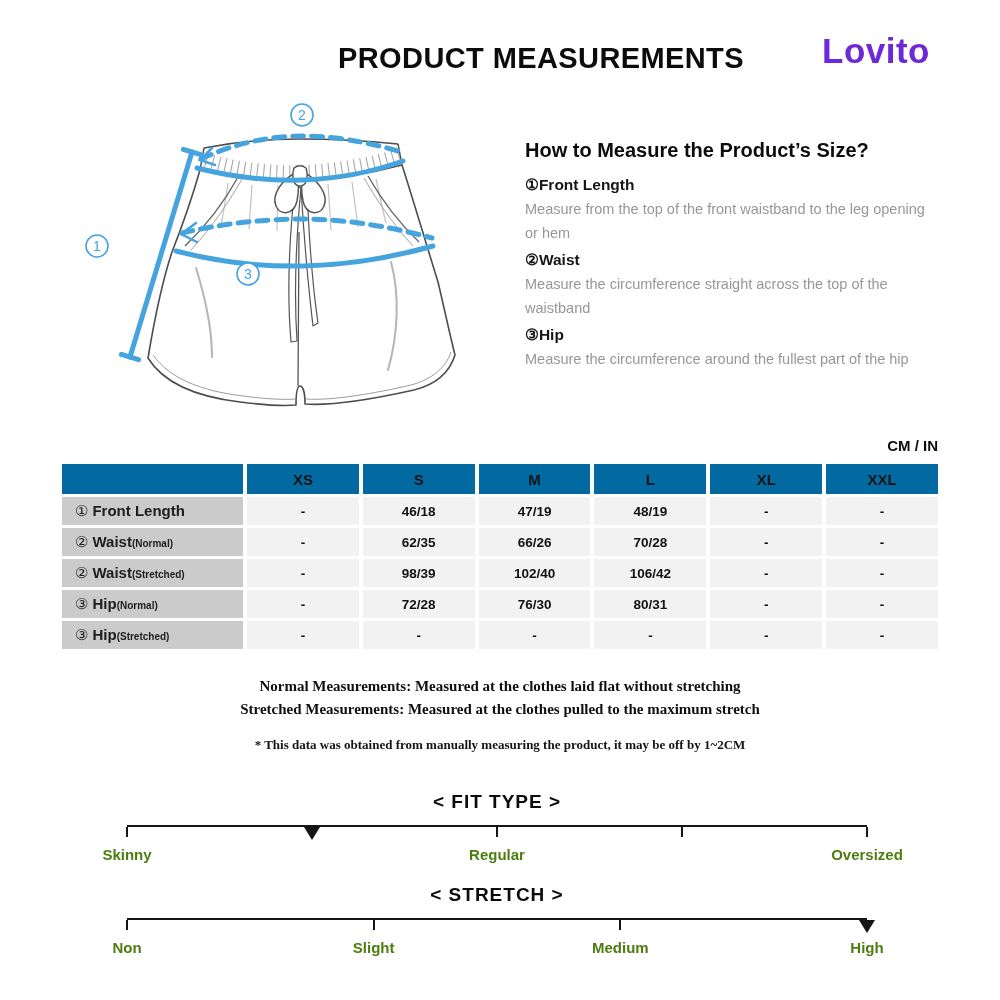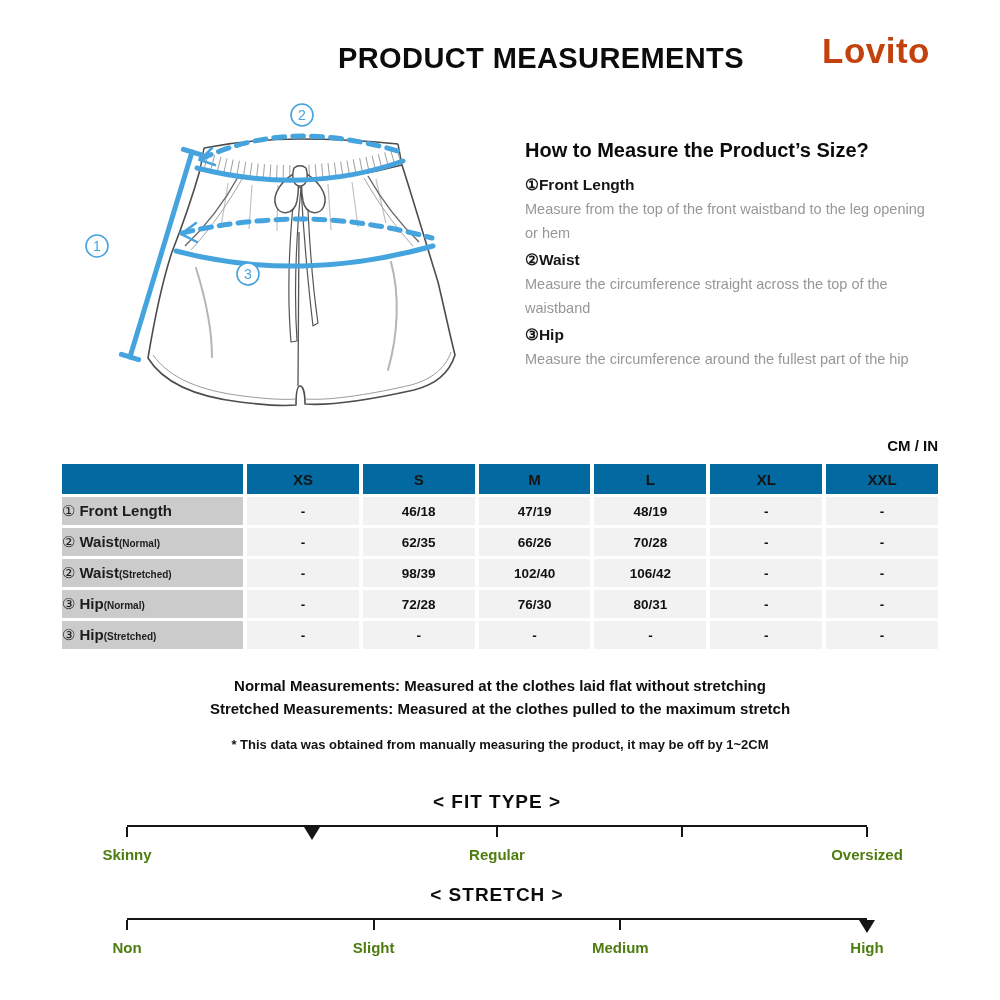--- a/index.html
+++ b/index.html
@@ -10,21 +10,21 @@
   }
   .page { position:absolute; inset:0; }
 
   
   .title {
     position:absolute; left:0; top:42px; width:1000px;
     text-align:center; font-size:29px; font-weight:800; letter-spacing:0.4px; color:#0c0c0c;margin-left:41px;
   }
   .logo {
     position:absolute; right:70px; top:31px;
-    font-size:35px; font-weight:800; letter-spacing:0.5px; color:#c2410c;
+    font-size:35px; font-weight:800; letter-spacing:0.5px; color:#6d28d9;
   }
 
   
   .diagram-svg { position:absolute; left:60px; top:95px; width:470px; height:340px; }
 
   
   .howto { position:absolute; left:525px; top:139px; width:402px; }
   .howto-title { font-size:20px; font-weight:700; margin:0 0 11px 0; color:#0c0c0c; }
   .howto-item-name { font-size:15.5px; font-weight:700; line-height:24px; color:#161616; }
   .howto-desc { font-size:14.5px; color:#979797; line-height:24px; margin:0 0 3px 0; }
@@ -32,27 +32,27 @@
   
   .units { position:absolute; right:62px; top:437px; font-size:15px; font-weight:700; color:#0c0c0c; }
 
   
   .size-table {
     position:absolute; left:58px; top:461px; width:884px;
     border-collapse:separate; border-spacing:4px 3px; table-layout:fixed;
   }
   .size-table th, .size-table td { padding:0; }
   .size-table thead th { height:30px; background:#0369a1; font-size:15px; font-weight:700; color:#141414; text-align:center; }
-  .size-table tbody th { height:28px; background:#cbcbcb; text-align:left; font-weight:600; font-size:15px; color:#1d1d1d; white-space:nowrap; }
+  .size-table tbody th { height:28px; background:#cbcbcb; text-align:left; padding-left:13px; font-weight:600; font-size:15px; color:#1d1d1d; white-space:nowrap; }
   .size-table tbody td { height:28px; background:#f2f2f2; text-align:center; font-weight:700; font-size:13.5px; color:#111; }
   .row-num { font-weight:400; font-size:15px; margin-right:4px; }
   .row-sub { font-size:10px; font-weight:700; }
 
   
-  .notes { position:absolute; left:0; top:675px; width:1000px; text-align:center; }
+  .notes { position:absolute; left:0; top:675px; width:1000px; text-align:center;font-family:Liberation Serif, serif; }
   .note-line { font-size:15px; font-weight:700; line-height:22.5px; color:#0f0f0f; }
   .disclaimer { margin-top:17px; font-size:13px; font-weight:600; color:#141414; }
 
   
   .scale { position:absolute; left:127px; width:740px; }
   .scale-title { text-align:center; font-size:19px; font-weight:800; letter-spacing:1px; color:#0c0c0c; }
   .scale-line { position:relative; margin-top:12px; height:13px; border-top:2.5px solid #151515; }
   .tick { position:absolute; top:0; width:2px; height:10px; background:#151515; transform:translateX(-50%); }
   .marker {
     position:absolute; top:0; width:0; height:0;

